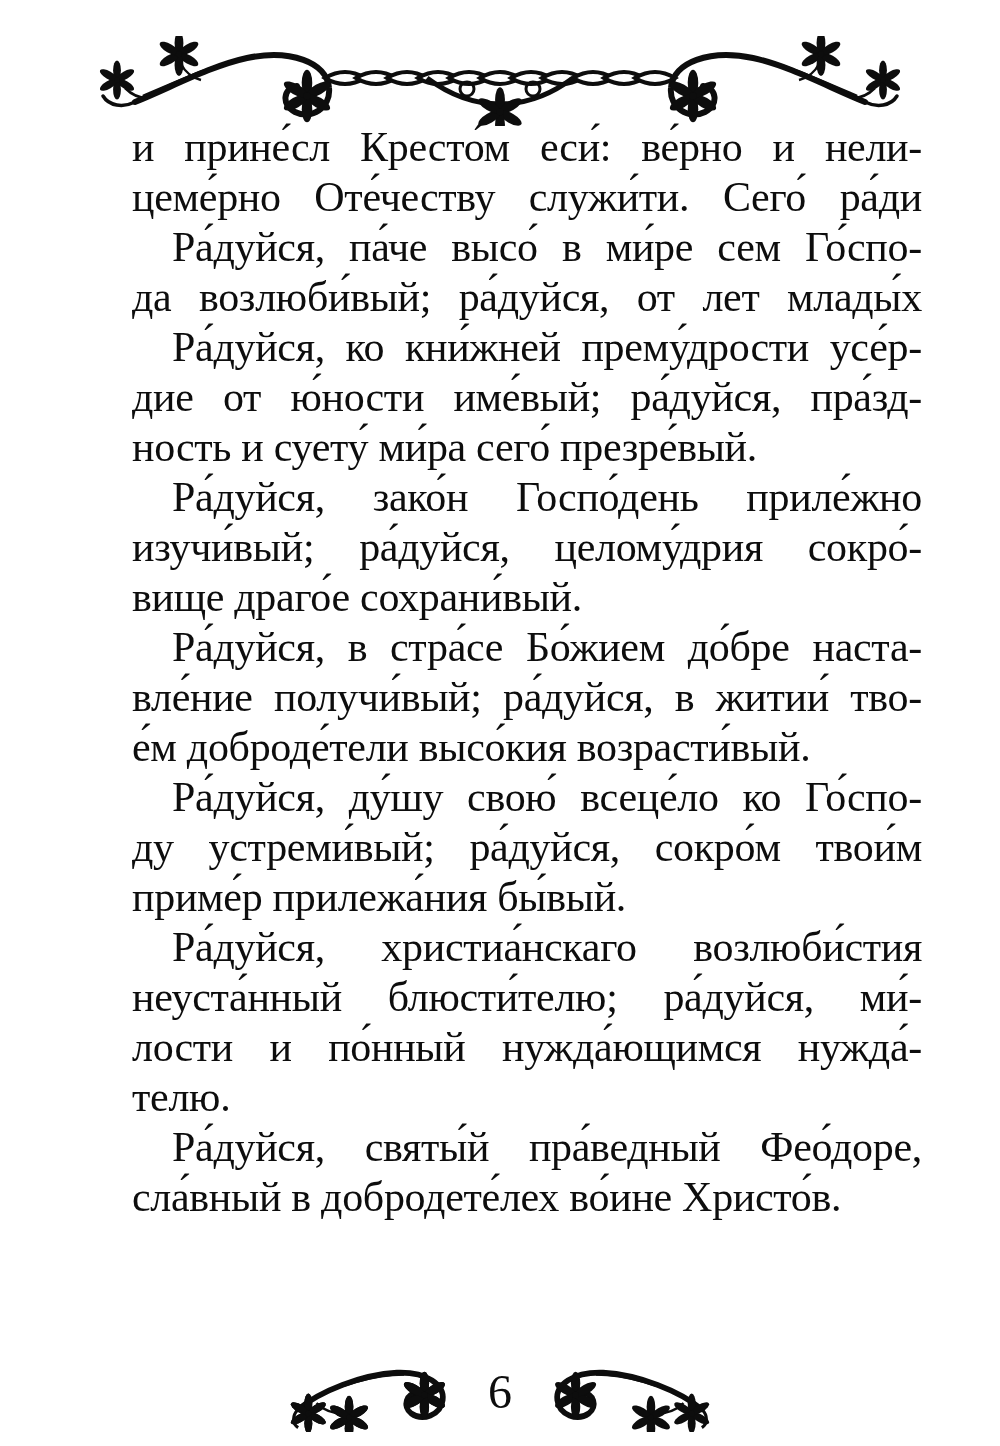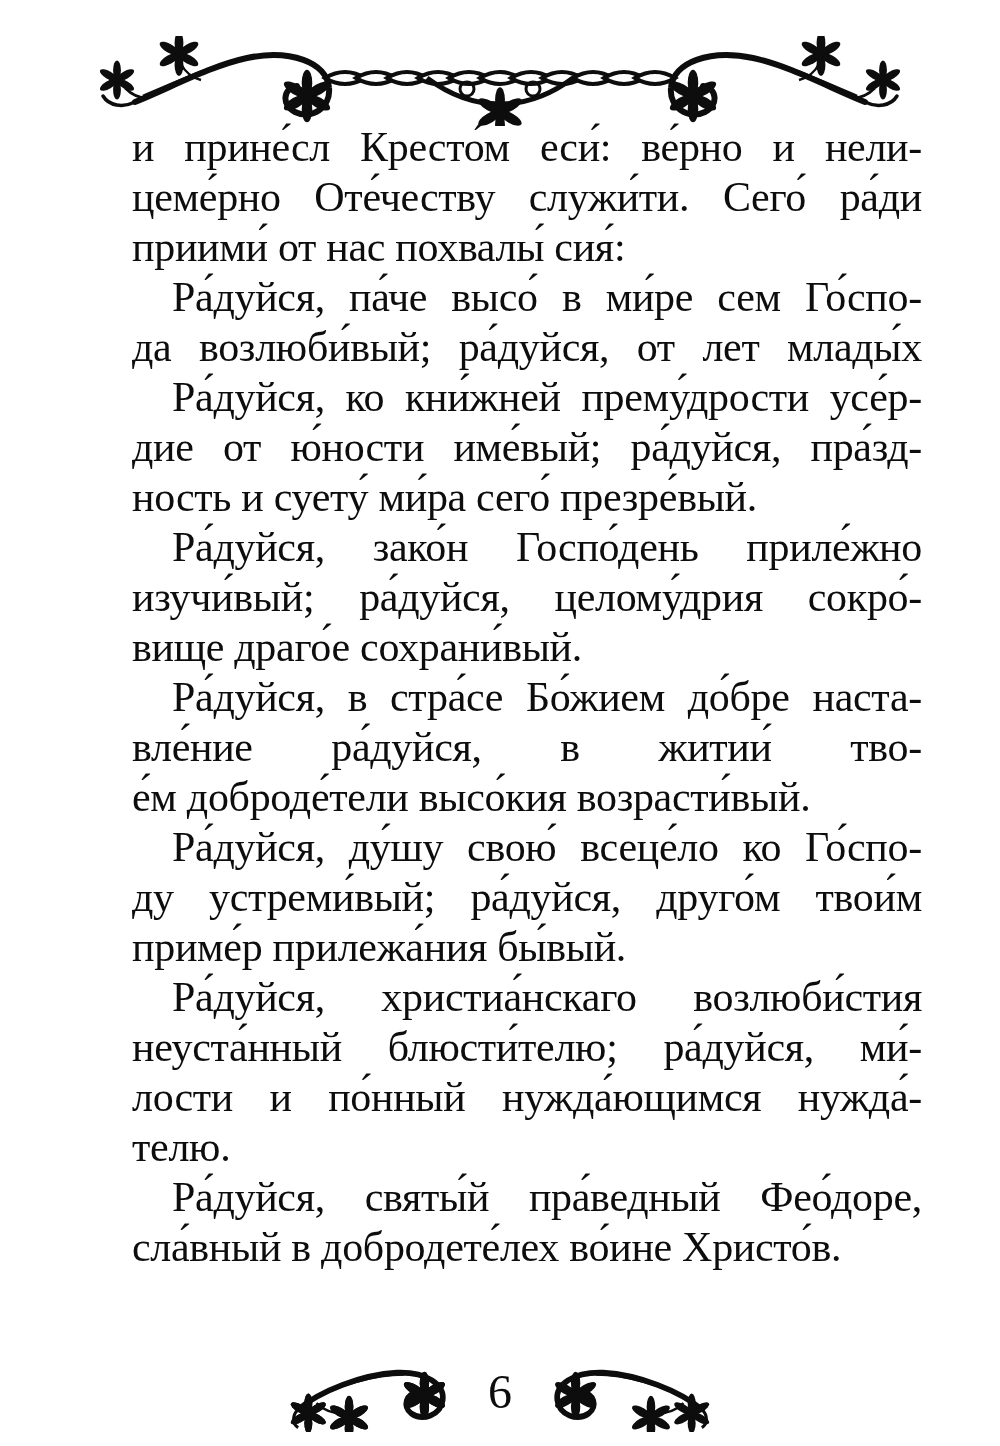--- a/index.html
+++ b/index.html
@@ -90,44 +90,43 @@
 
       <use href="#sprayL"></use>
       <use href="#sprayL" transform="translate(810,0) scale(-1,1)"></use>
     </svg>
   </div>
 
   <div class="text-block" id="text-block">
       <div class="paragraph">
         <div class="line"><span>и</span><span>прине́сл</span><span>Кресто́м</span><span>еси́:</span><span>ве́рно</span><span>и</span><span>нели-</span></div>
         <div class="line"><span>цеме́рно</span><span>Оте́честву</span><span>служи́ти.</span><span>Сего́</span><span>ра́ди</span></div>
-        <div class="line last">приими́ от нас похвалы́ сия́:</div>
       </div>
       <div class="paragraph">
         <div class="line first-indent"><span>Ра́дуйся,</span><span>па́че</span><span>высо́</span><span>в</span><span>ми́ре</span><span>сем</span><span>Го́спо-</span></div>
         <div class="line"><span>да</span><span>возлюби́вый;</span><span>ра́дуйся,</span><span>от</span><span>лет</span><span>млады́х</span></div>
       </div>
       <div class="paragraph">
         <div class="line first-indent"><span>Ра́дуйся,</span><span>ко</span><span>кни́жней</span><span>прему́дрости</span><span>усе́р-</span></div>
         <div class="line"><span>дие</span><span>от</span><span>ю́ности</span><span>име́вый;</span><span>ра́дуйся,</span><span>пра́зд-</span></div>
         <div class="line last">ность и суету́ ми́ра сего́ презре́вый.</div>
       </div>
       <div class="paragraph">
         <div class="line first-indent"><span>Ра́дуйся,</span><span>зако́н</span><span>Госпо́день</span><span>приле́жно</span></div>
         <div class="line"><span>изучи́вый;</span><span>ра́дуйся,</span><span>целому́дрия</span><span>сокро́-</span></div>
         <div class="line last">вище драго́е сохрани́вый.</div>
       </div>
       <div class="paragraph">
         <div class="line first-indent"><span>Ра́дуйся,</span><span>в</span><span>стра́се</span><span>Бо́жием</span><span>до́бре</span><span>наста-</span></div>
-        <div class="line"><span>вле́ние</span><span>ра́дуйся,</span><span>в</span><span>житии́</span><span>тво-</span></div>
+        <div class="line"><span>вле́ние</span><span>получи́вый;</span><span>ра́дуйся,</span><span>в</span><span>житии́</span><span>тво-</span></div>
         <div class="line last">е́м доброде́тели высо́кия возрасти́вый.</div>
       </div>
       <div class="paragraph">
         <div class="line first-indent"><span>Ра́дуйся,</span><span>ду́шу</span><span>свою́</span><span>всеце́ло</span><span>ко</span><span>Го́спо-</span></div>
-        <div class="line"><span>ду</span><span>устреми́вый;</span><span>ра́дуйся,</span><span>друго́м</span><span>твои́м</span></div>
+        <div class="line"><span>ду</span><span>устреми́вый;</span><span>ра́дуйся,</span><span>сокро́м</span><span>твои́м</span></div>
         <div class="line last">приме́р прилежа́ния бы́вый.</div>
       </div>
       <div class="paragraph">
         <div class="line first-indent"><span>Ра́дуйся,</span><span>христиа́нскаго</span><span>возлюби́стия</span></div>
         <div class="line"><span>неуста́нный</span><span>блюсти́телю;</span><span>ра́дуйся,</span><span>ми́-</span></div>
         <div class="line"><span>лости</span><span>и</span><span>по́нный</span><span>нужда́ющимся</span><span>нужда́-</span></div>
         <div class="line last">телю.</div>
       </div>
       <div class="paragraph">
         <div class="line first-indent"><span>Ра́дуйся,</span><span>святы́й</span><span>пра́ведный</span><span>Фео́доре,</span></div>

